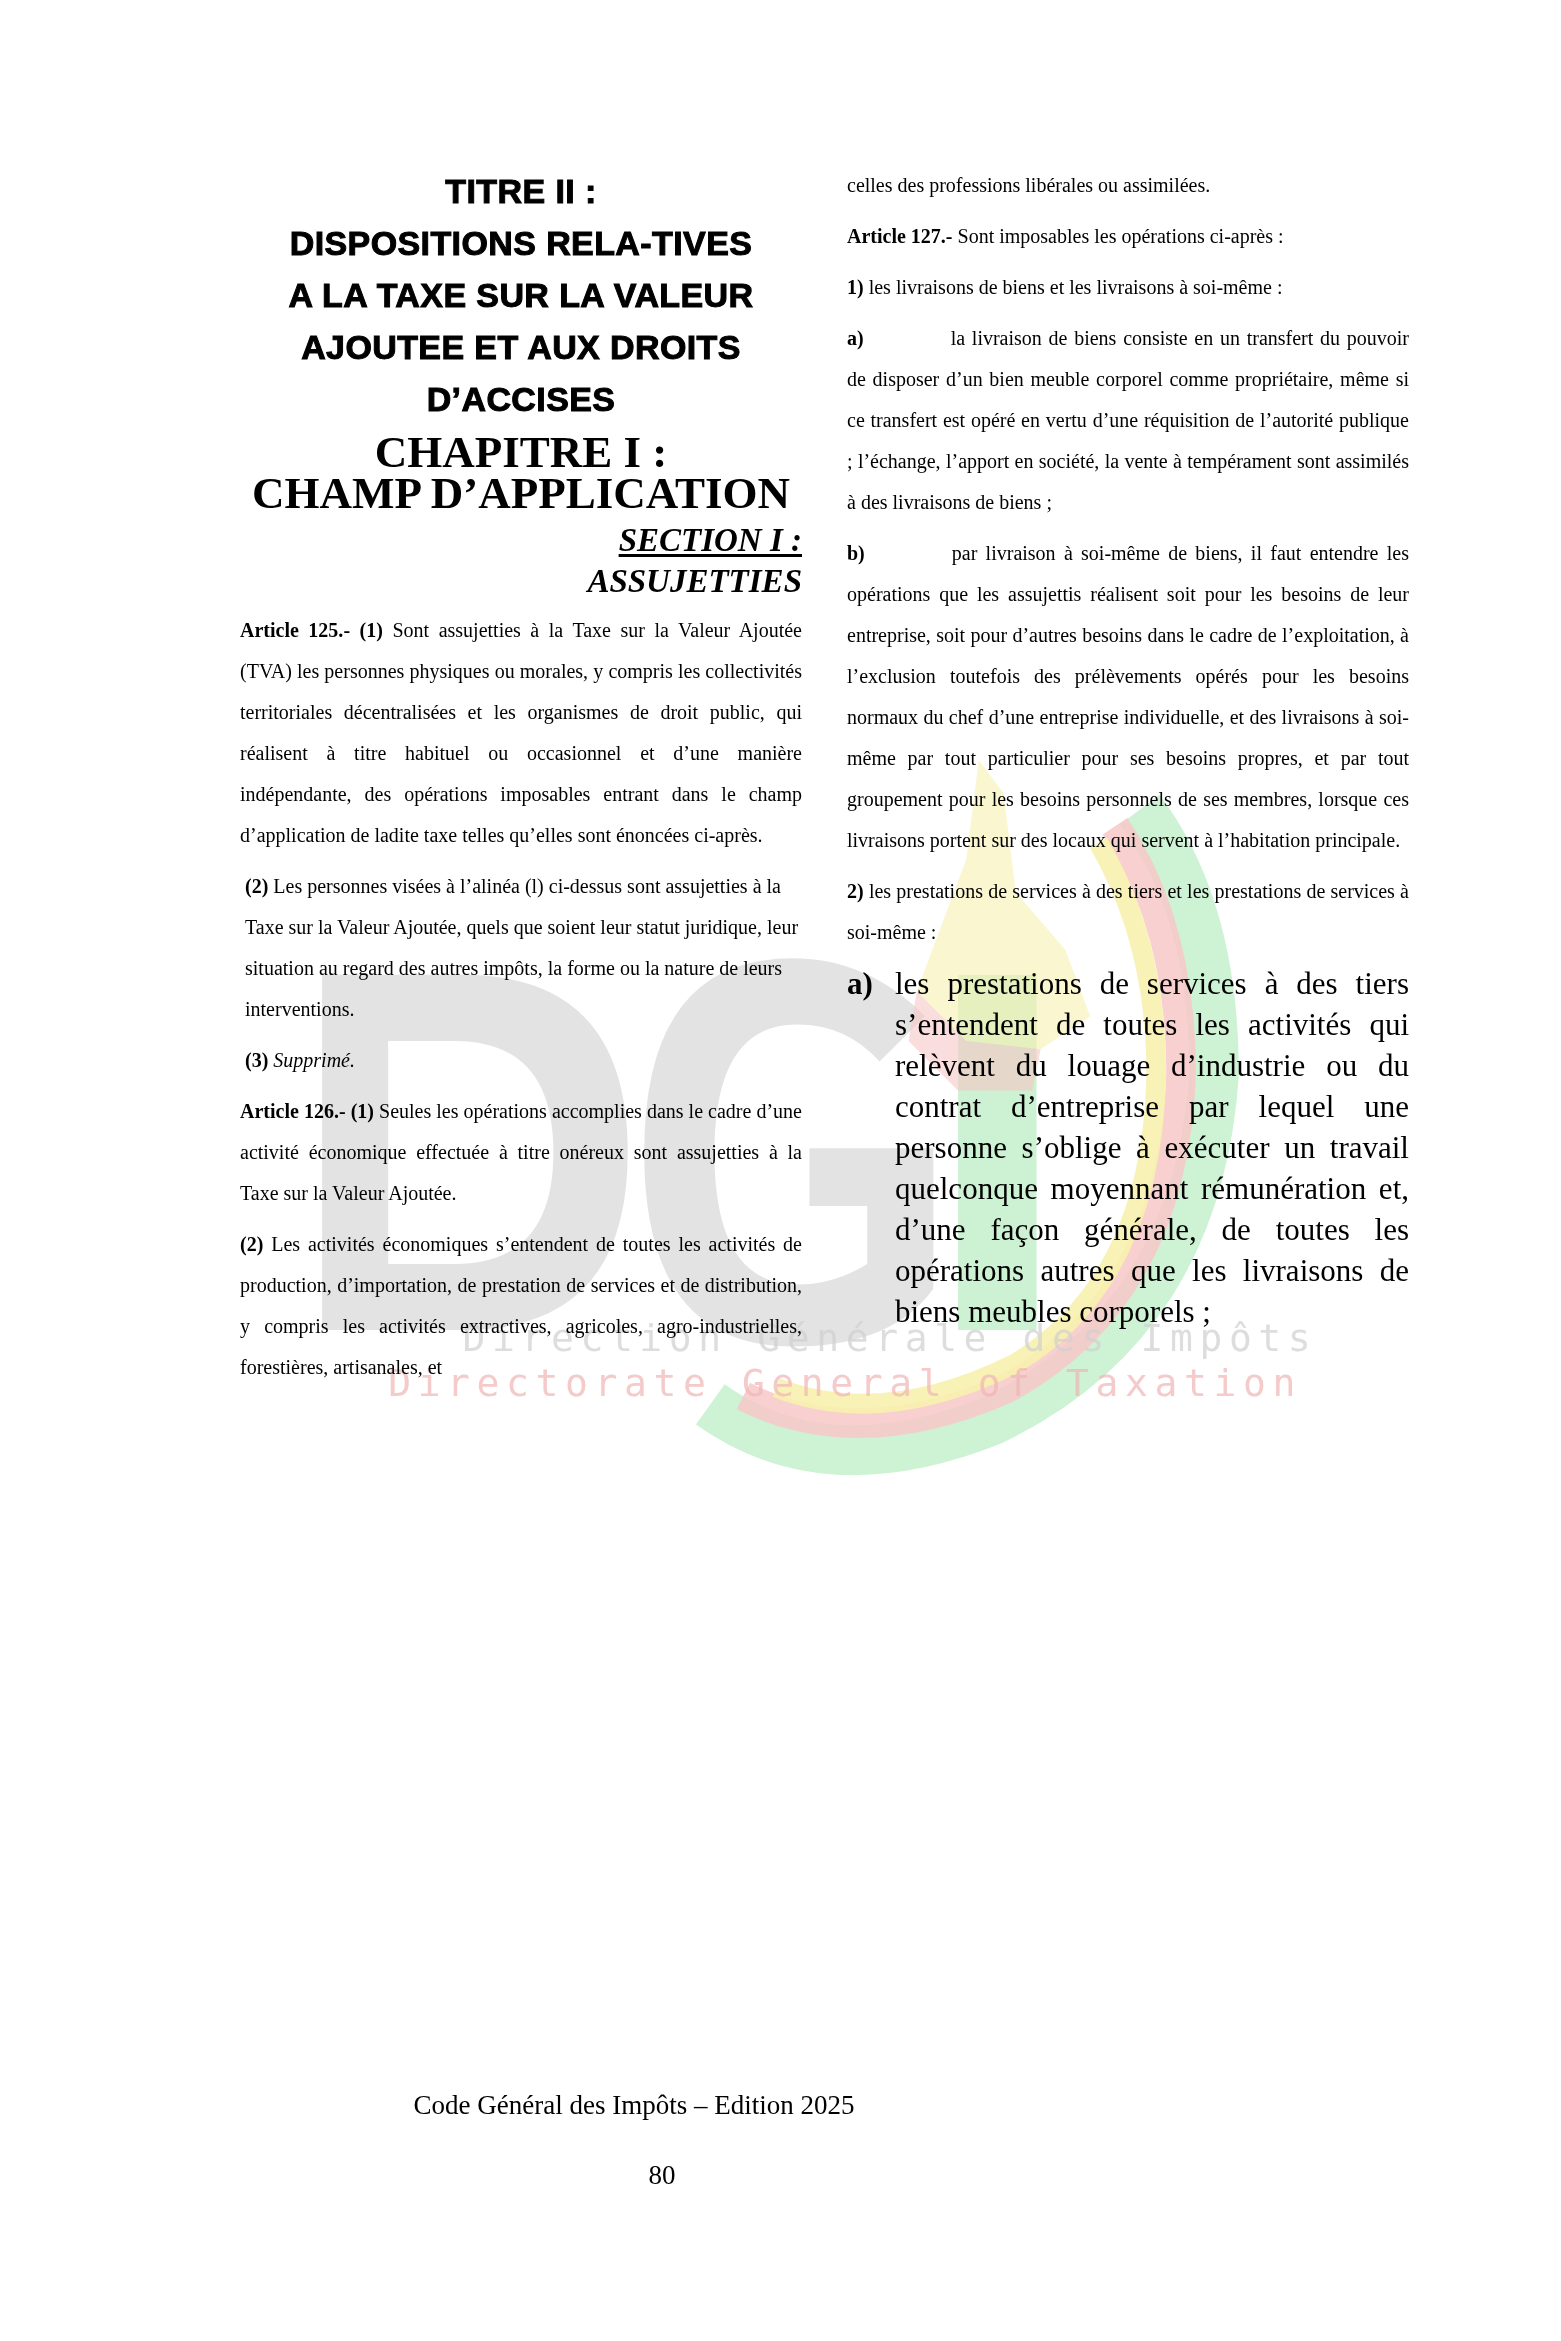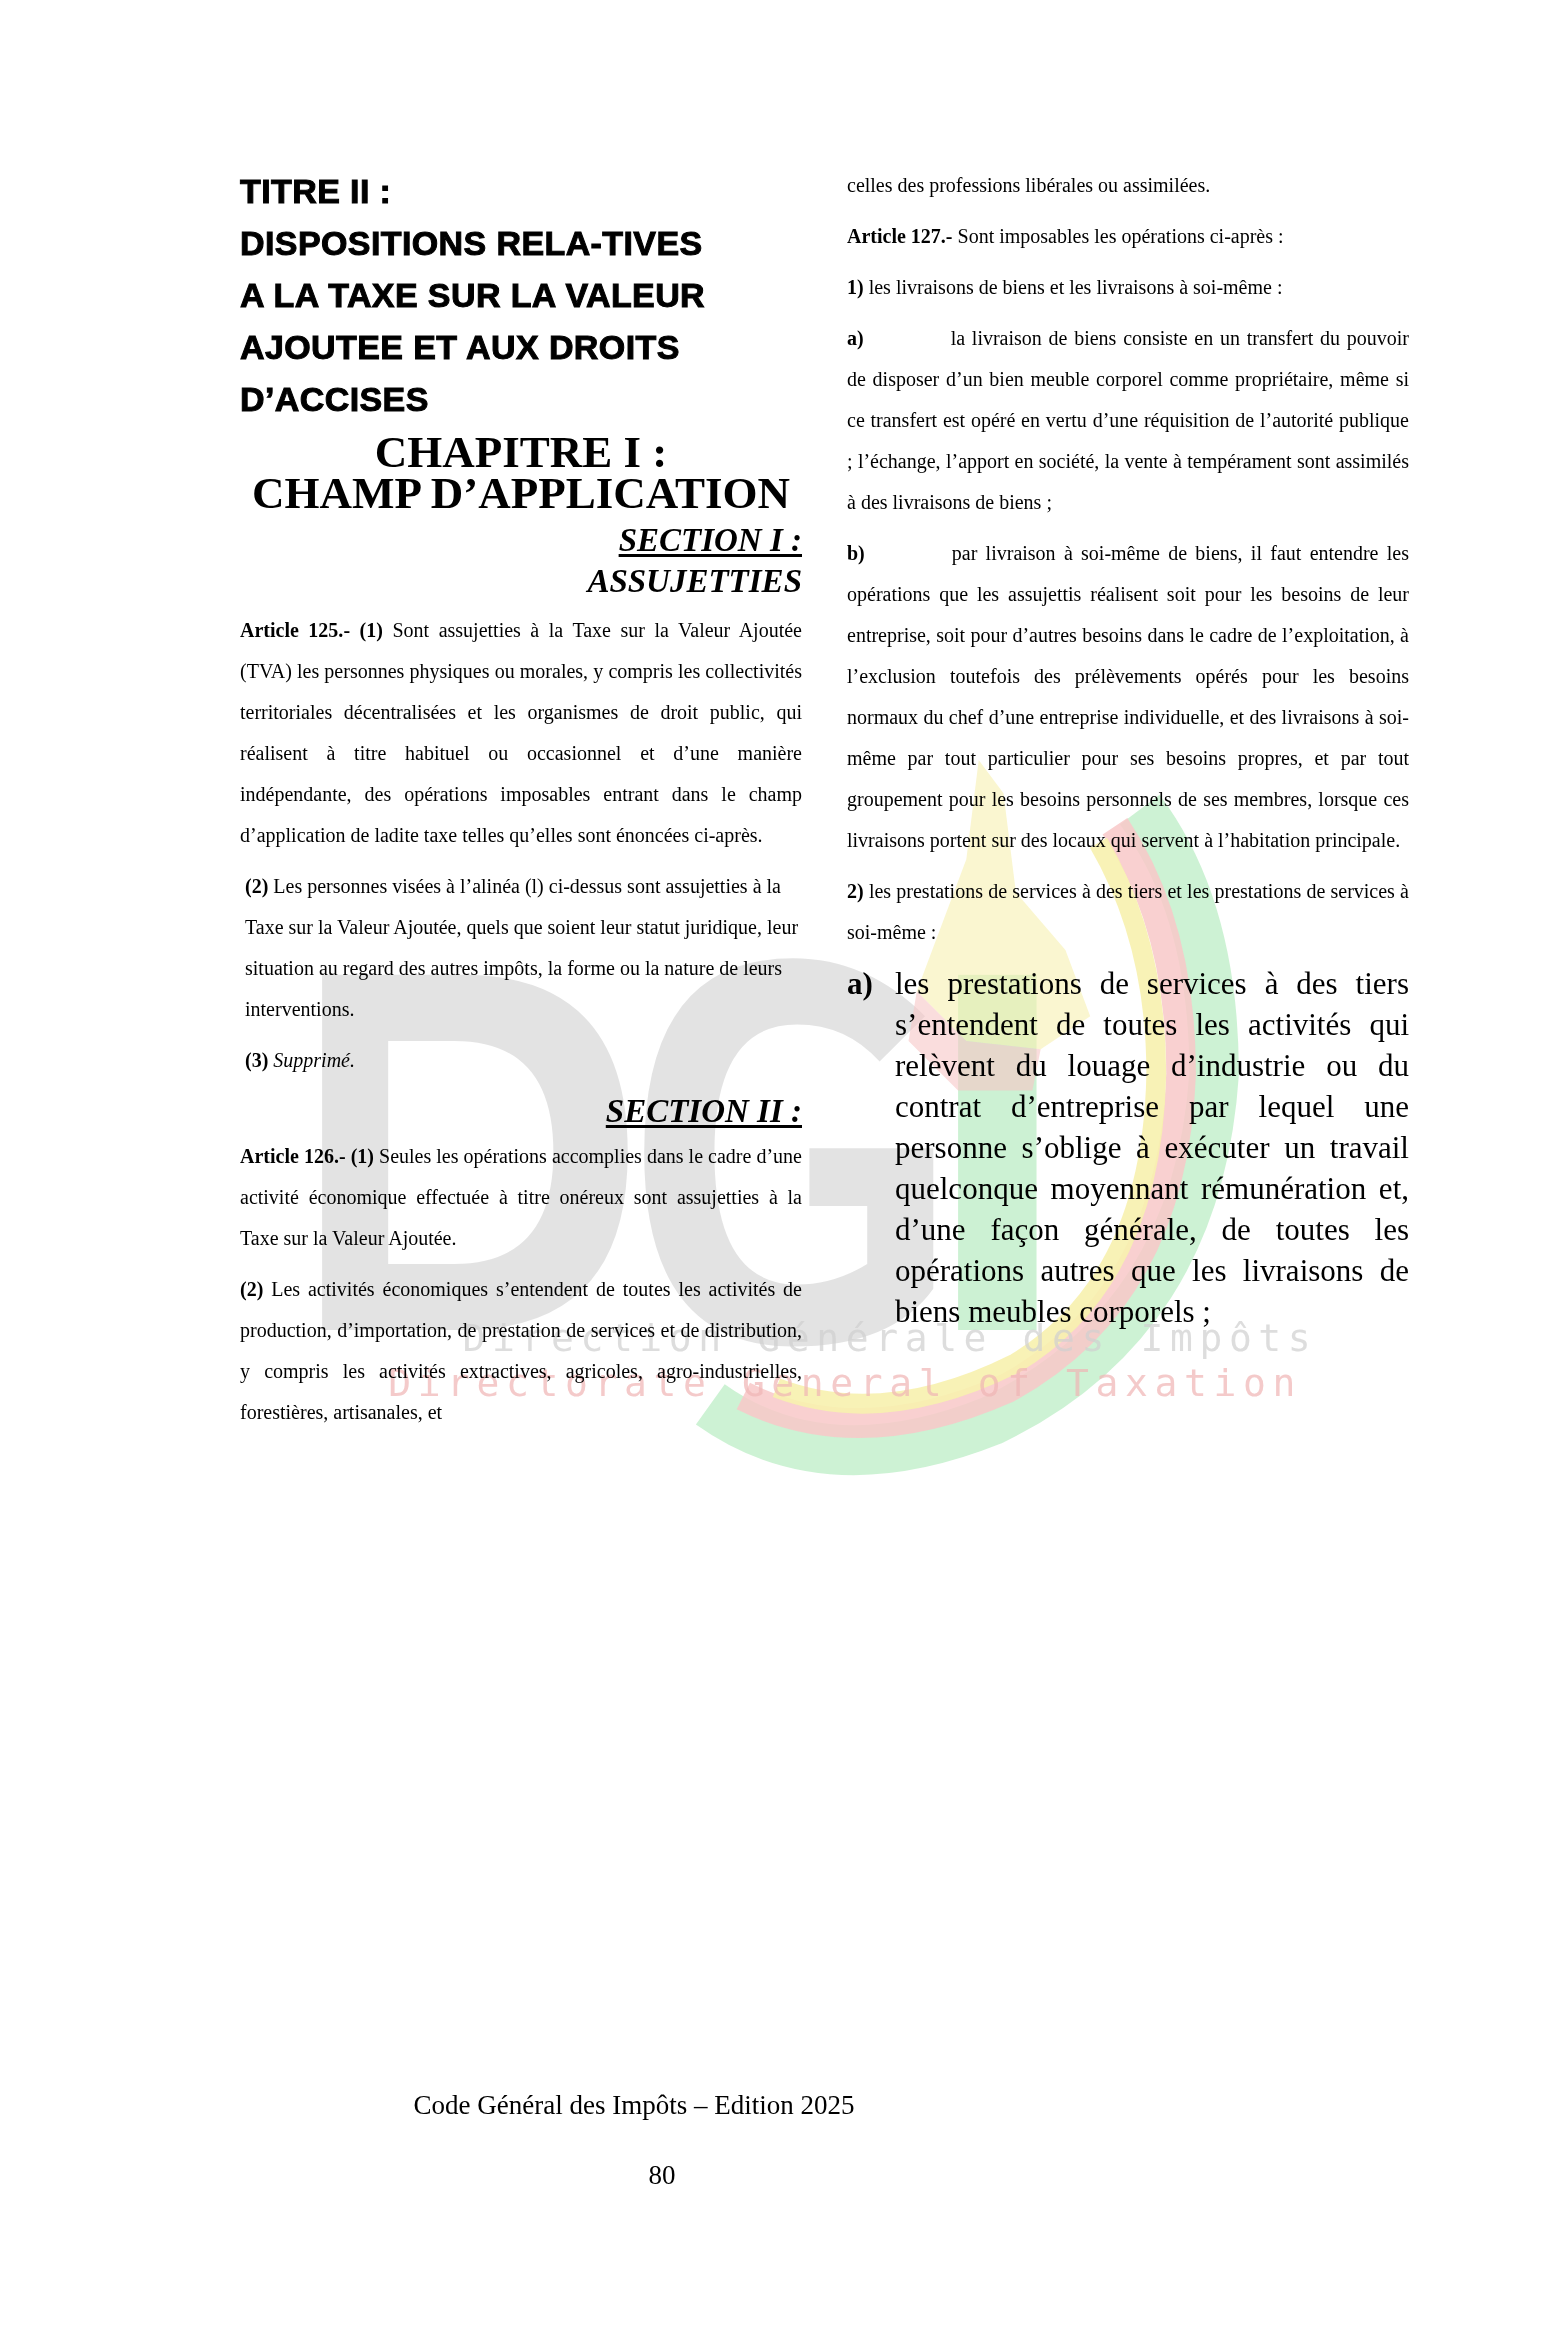--- a/index.html
+++ b/index.html
@@ -3,21 +3,21 @@
 <meta charset="utf-8">
 <style>
   html, body { margin:0; padding:0; background:#ffffff; }
   body { width:1561px; height:2342px; position:relative; overflow:hidden;
          font-family:"Liberation Serif", "DejaVu Serif", serif; color:#000; }
   .watermark { position:absolute; left:0; top:0; width:1561px; height:2342px; pointer-events:none; z-index:0; }
   .col { position:absolute; top:165px; width:562px; z-index:1; }
   .col-left { left:240px; }
   .col-right { left:847px; }
   .title-sans { font-family:"Liberation Sans", "DejaVu Sans", sans-serif; font-weight:900;
-                font-size:34px; text-align:left; line-height:52px; letter-spacing:0.4px;
+                font-size:34px; text-align:center; line-height:52px; letter-spacing:0.4px;
                 -webkit-text-stroke:1px #000; }
   .chapter { font-weight:bold; font-size:45px; text-align:center; line-height:41px; margin-top:6.6px; }
   .section { font-weight:bold; font-style:italic; font-size:33px; text-align:right; line-height:41px; margin-top:6.6px; }
   .section .sec-label { text-decoration:underline; text-decoration-thickness:2.5px; text-underline-offset:3.3px; }
   p { margin:0 0 10px 0; font-size:20px; line-height:41px; text-align:justify; text-align-last:left; }
   .art { font-weight:bold; }
   .art-u { text-decoration-thickness:2.5px; text-underline-offset:3.3px; }
   .b { font-weight:bold; }
   .i { font-style:italic; }
   .tab { display:inline-block; width:87px; }
@@ -72,21 +72,20 @@
     <span class="art art-u">Article 125.</span><span class="art">-</span><span class="b"> (1)</span><span> Sont assujetties à la Taxe sur la Valeur Ajoutée (TVA) les personnes physiques ou morales, y compris les collectivités territoriales décentralisées et les organismes de droit public, qui réalisent à titre habituel ou occasionnel et d’une manière indépendante, des opérations imposables entrant dans le champ d’application de ladite taxe telles qu’elles sont énoncées ci-après.</span>
   </p>
   <p style="padding-left:5px; text-align:left;">
     <span class="b">(2)</span><span> Les personnes visées à l’alinéa (l) ci-dessus sont assujetties à la Taxe sur la Valeur Ajoutée, quels que soient leur statut juridique, leur situation au regard des autres impôts, la forme ou la nature de leurs interventions.</span>
   </p>
   <p style="padding-left:5px;">
     <span class="b">(3)</span><span class="i"> Supprimé.</span>
   </p>
 
   <div class="section" style="margin-top:0;">
-    <div><span class="sec-label">SECTION II :</span></div>
   </div>
 
   <p style="margin-top:3.3px;">
     <span class="art art-u">Article 126</span><span class="art">.- </span><span class="b">(1)</span><span> Seules les opérations accomplies dans le cadre d’une activité économique effectuée à titre onéreux sont assujetties à la Taxe sur la Valeur Ajoutée.</span>
   </p>
   <p>
     <span class="b">(2)</span><span> Les activités économiques s’entendent de toutes les activités de production, d’importation, de prestation de services et de distribution, y compris les activités extractives, agricoles, agro-industrielles, forestières, artisanales, et</span>
   </p>
 </div>
 

